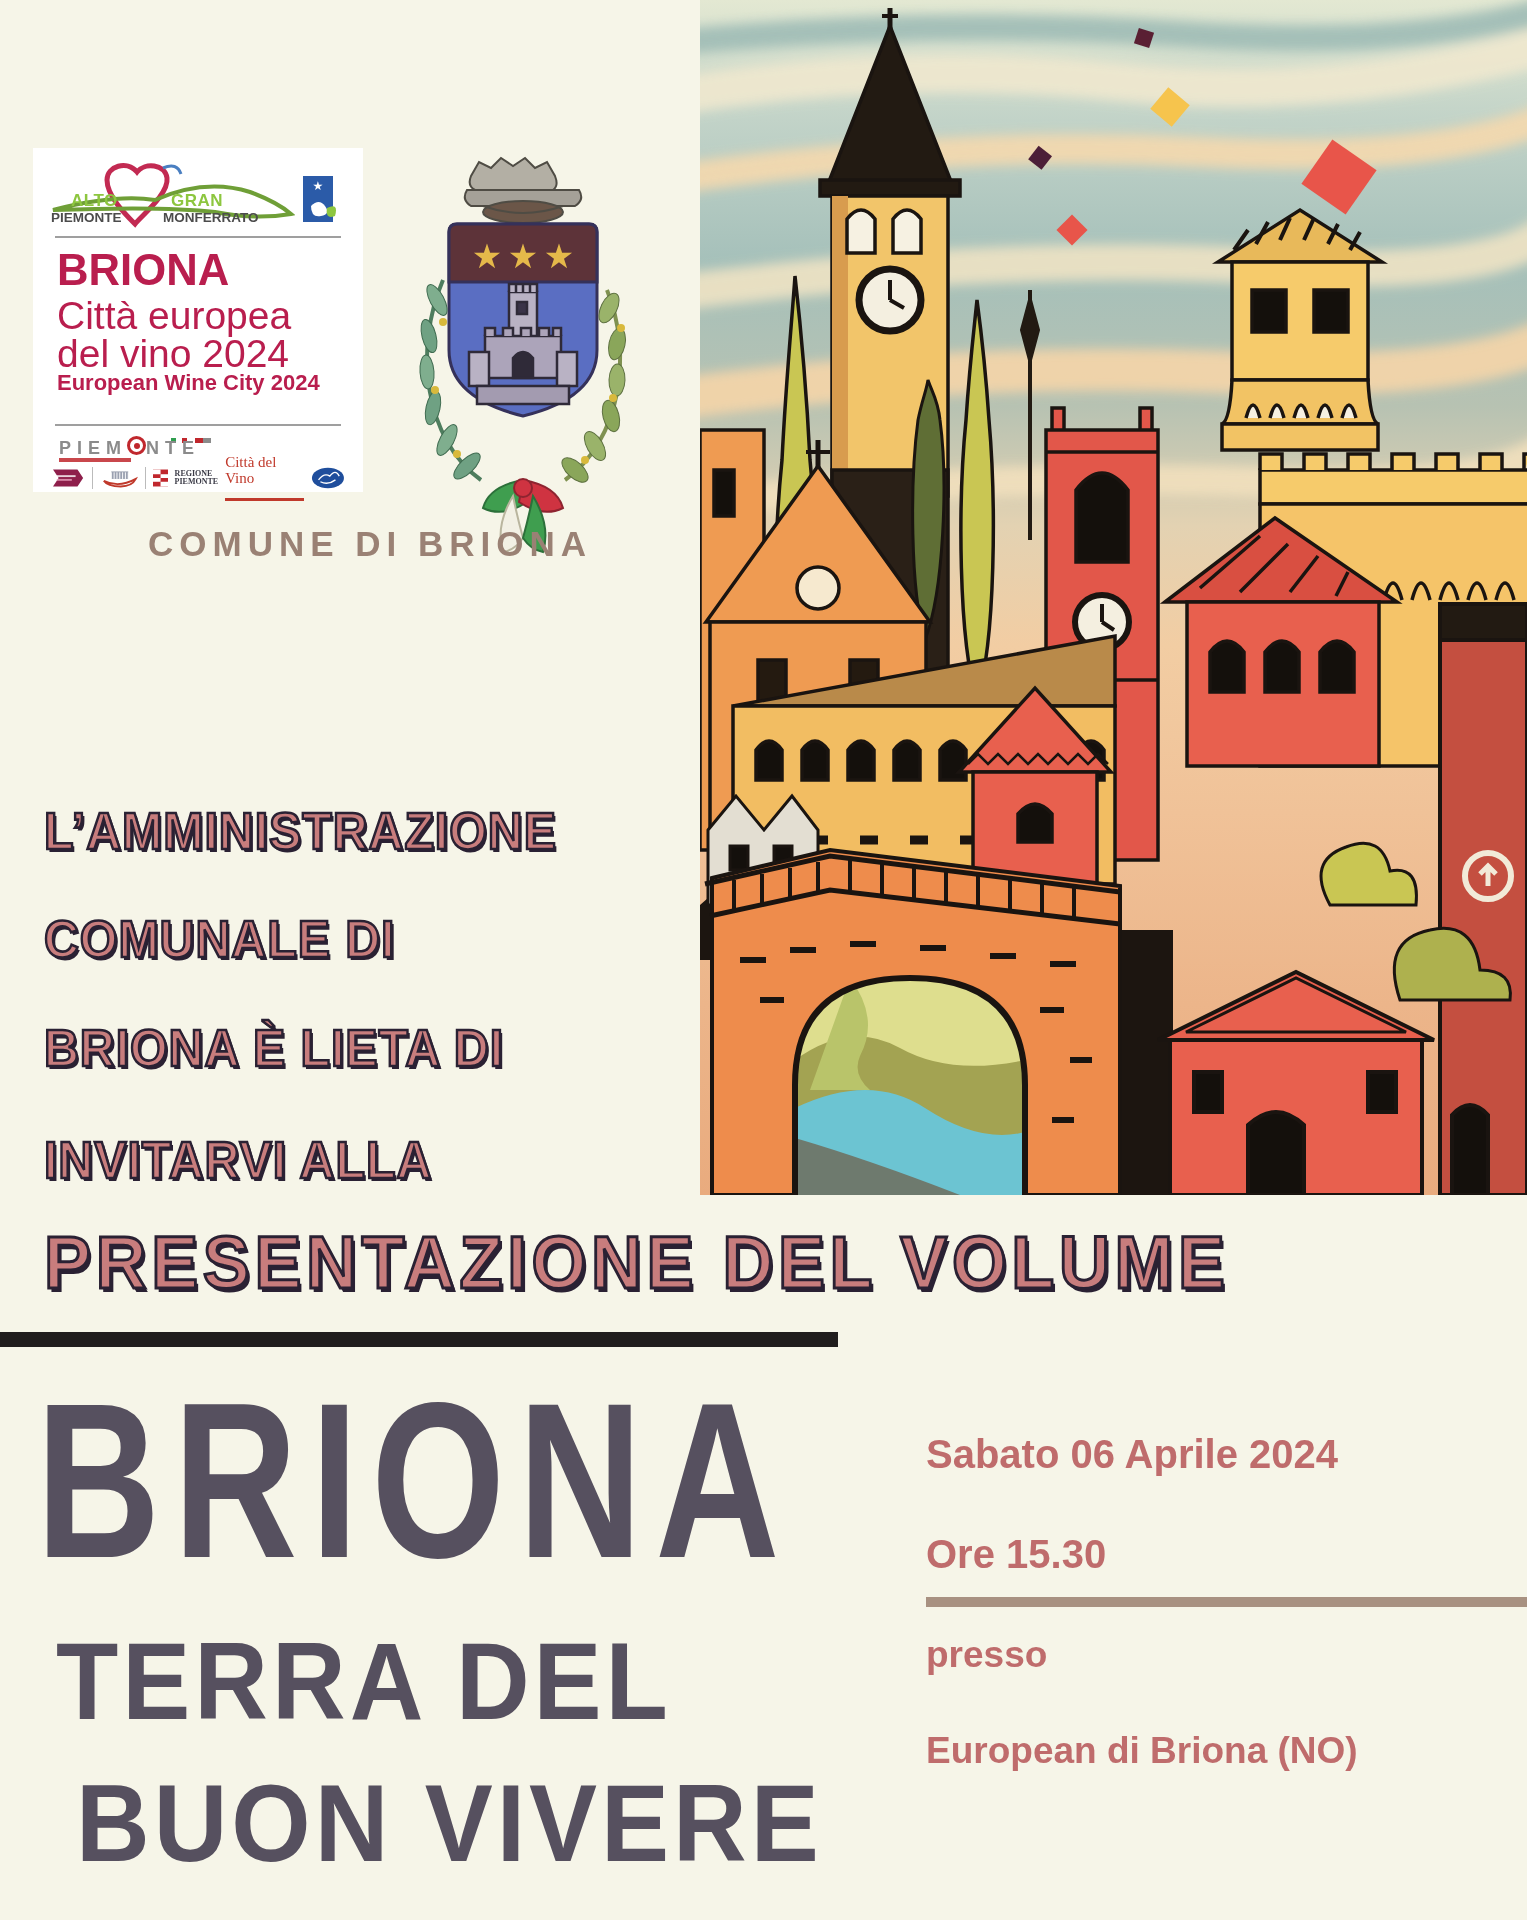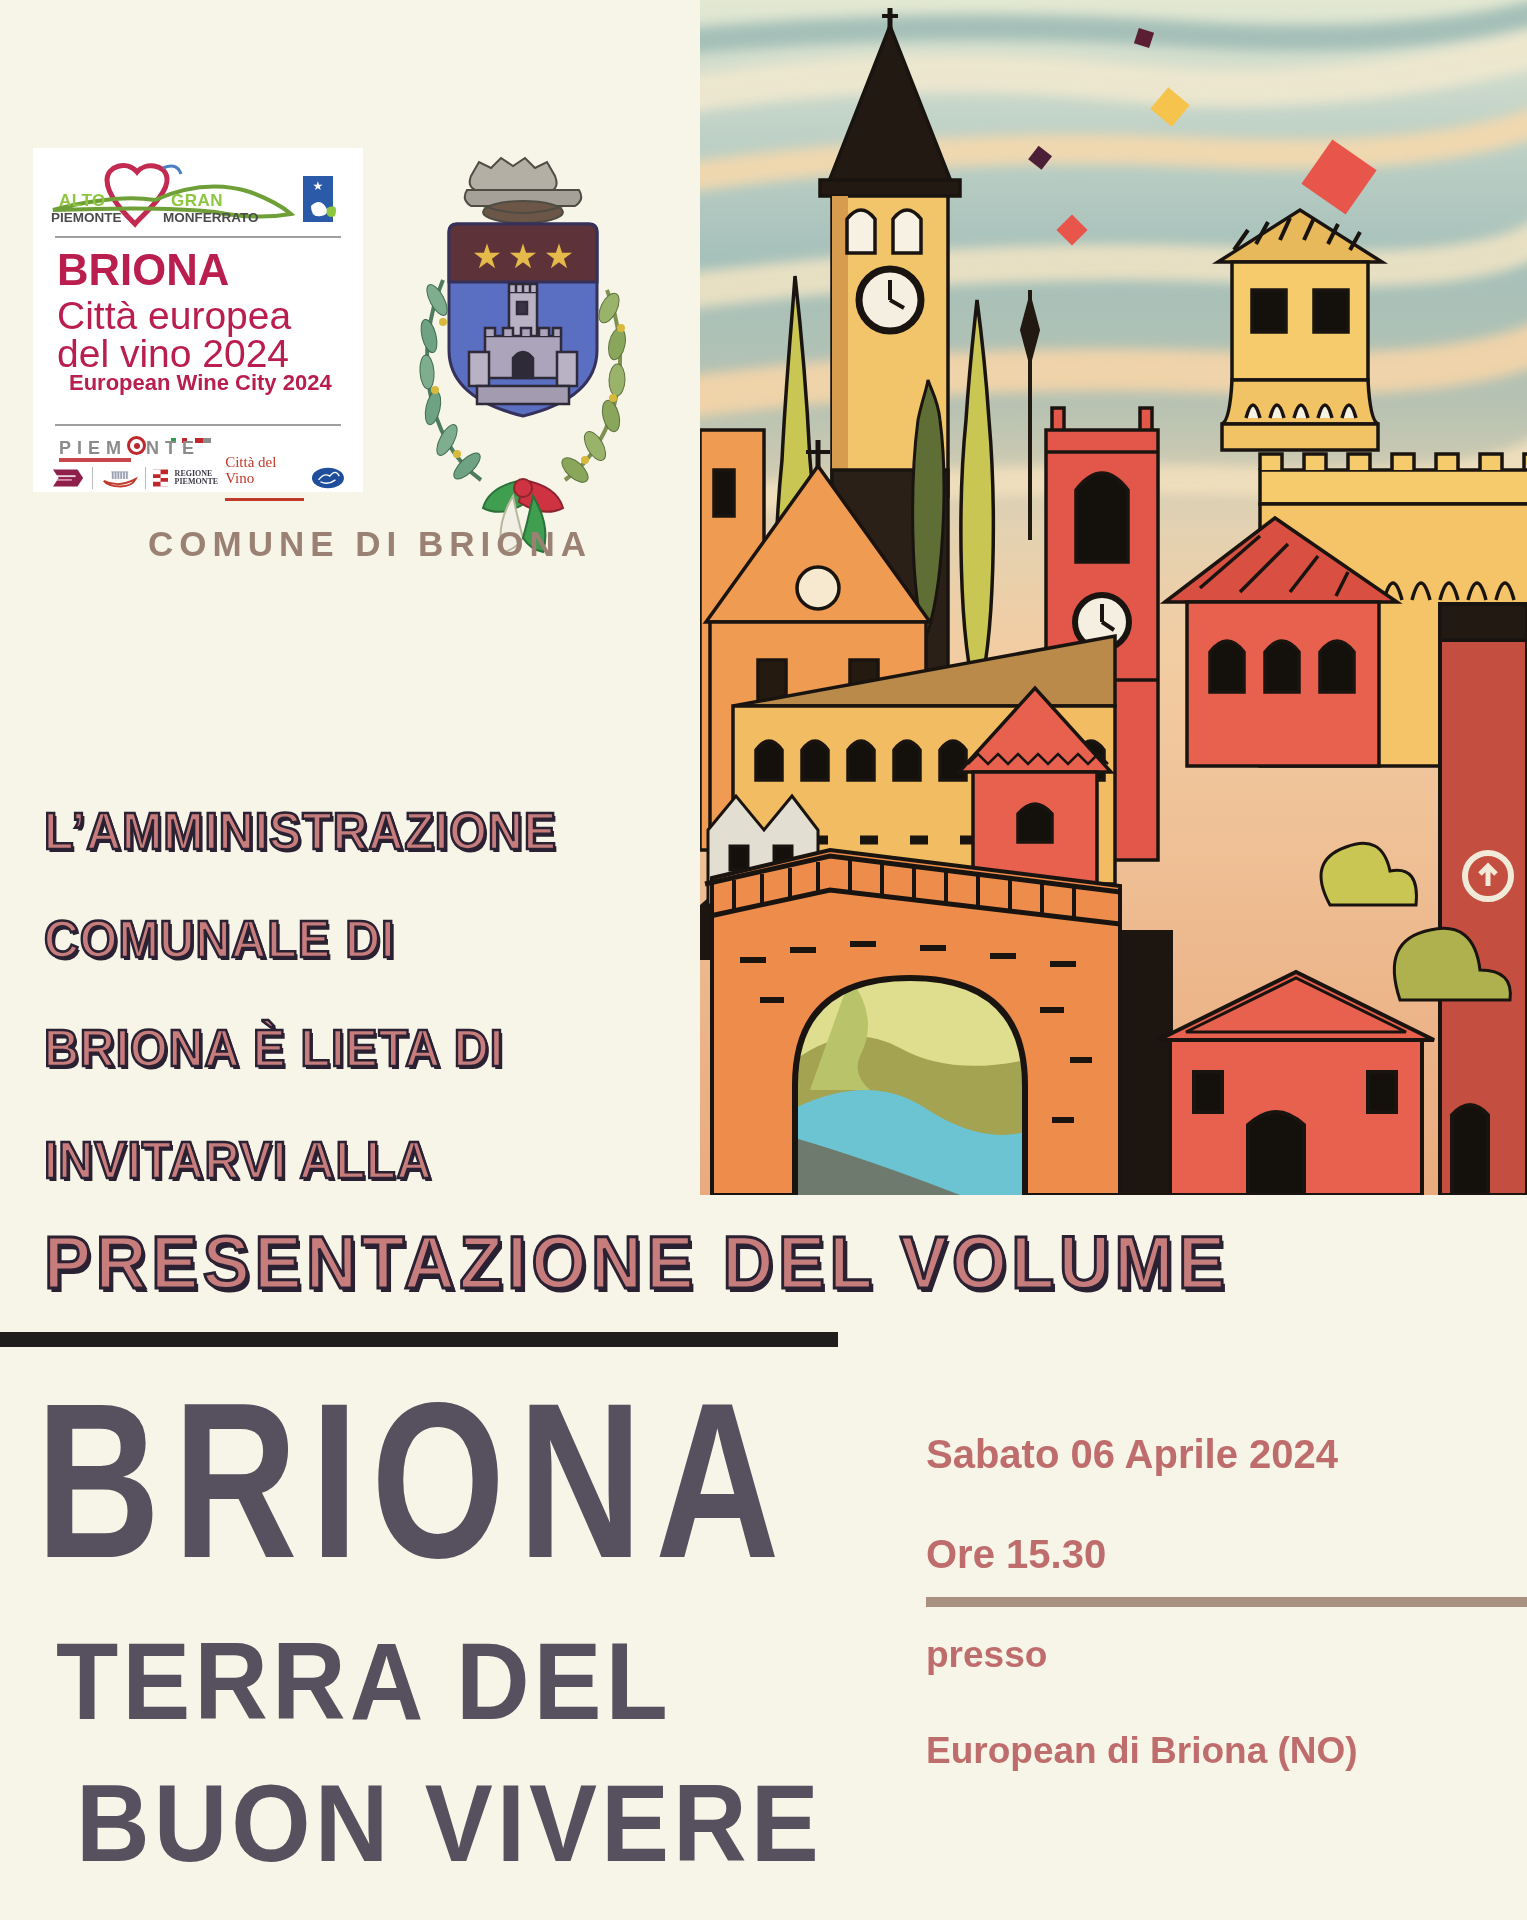--- a/index.html
+++ b/index.html
@@ -10,21 +10,21 @@
   
   .illu{position:absolute;left:700px;top:0;width:827px;height:1195px;display:block;}
 
   
   .card{position:absolute;left:33px;top:148px;width:330px;height:344px;background:#ffffff;}
   .card .tiny-green{color:#8dc63f;font-weight:bold;font-size:17px;letter-spacing:.5px;line-height:1;}
   .card .tiny-dark{color:#4c4c4c;font-weight:bold;font-size:13.5px;line-height:1.15;}
   .hr1{position:absolute;left:22px;width:286px;height:2px;background:#9f9f9f;}
   .card-title{position:absolute;left:24px;top:96px;font-size:45px;font-weight:bold;color:#b91e4e;letter-spacing:0;transform:scaleX(.97);transform-origin:0 0;}
   .card-sub{position:absolute;left:24px;color:#b91e4e;font-size:39px;font-weight:normal;letter-spacing:0;}
-  .card-sub-en{position:absolute;left:36px;top:222px;color:#b91e4e;font-size:22px;font-weight:bold;}
+  .card-sub-en{position:absolute;left:24px;top:222px;color:#b91e4e;font-size:22px;font-weight:bold;}
   .piemonte-word{position:absolute;left:26px;top:288px;color:#8b8b8b;font-weight:bold;font-size:18px;letter-spacing:6px;}
   .piemonte-word .ring{display:inline-block;width:13px;height:13px;border:3px solid #c0272d;border-radius:50%;vertical-align:-1px;position:relative;}
   .piemonte-word .ring:after{content:"";position:absolute;left:3.5px;top:3.5px;width:6px;height:6px;background:#c0272d;border-radius:50%;}
   .pie-flags{position:absolute;left:138px;top:281px;width:46px;height:5px;}
   .pie-flags span{display:inline-block;width:16px;height:5px;margin-right:4px;}
   .tagline-bar{position:absolute;left:26px;top:310px;width:72px;height:4px;background:#c0272d;opacity:.85;}
   .logo-row{position:absolute;left:20px;top:318px;width:292px;height:24px;display:flex;align-items:center;gap:7px;}
   .logo-sep{width:1px;height:22px;background:#bbb;}
   .regione-txt{font-size:8px;line-height:1.05;color:#3a3a46;font-weight:bold;font-family:"Liberation Serif",serif;}
   .cdv{font-family:"Liberation Serif",serif;color:#c0392b;font-size:15px;border-bottom:3px solid #c0392b;line-height:1.05;padding-bottom:12px;}
@@ -233,21 +233,21 @@
     <path d="M700,1000 q-20,-60 30,-70 q44,-10 50,40 q34,0 30,30 Z" fill="#aeb14e" stroke="#1a1410" stroke-width="3"></path>
   </svg>
 
   <div class="card">
 
     <svg class="abs" style="left:12px;top:6px;width:250px;height:86px;" viewBox="0 0 250 86">
       <path d="M62,26 C62,12 82,6 92,18 C100,8 120,10 122,24 C124,40 96,62 90,70 C80,60 62,42 62,26 Z" fill="none" stroke="#c22a52" stroke-width="5"></path>
       <path d="M118,14 q14,-6 18,6" fill="none" stroke="#4a7fc1" stroke-width="3"></path>
       <path d="M8,56 Q70,40 110,46 Q160,24 205,38 Q232,48 246,60 Q210,66 170,58 Q120,52 8,56 Z" fill="none" stroke="#6f9f37" stroke-width="4"></path>
     </svg>
-    <div class="abs tiny-green" style="left:26px;top:44px;text-align:right;">ALTO</div>
+    <div class="abs tiny-green" style="left:38px;top:44px;text-align:right;">ALTO</div>
     <div class="abs tiny-dark" style="left:18px;top:62px;">PIEMONTE</div>
     <div class="abs tiny-green" style="left:138px;top:44px;text-align:right;">GRAN</div>
     <div class="abs tiny-dark" style="left:130px;top:62px;">MONFERRATO</div>
 
     <svg class="abs" style="left:270px;top:28px;width:34px;height:48px;" viewBox="0 0 34 48">
       <rect x="0" y="0" width="30" height="46" fill="#2b5ba8"></rect>
       <text x="15" y="14" font-size="12" fill="#ffffff" text-anchor="middle">★</text>
       <path d="M8,30 q8,-8 14,0 q6,8 -4,10 q-10,2 -10,-10" fill="#ffffff"></path>
       <path d="M24,32 q12,-6 8,8 q-10,4 -8,-8" fill="#8dc63f"></path>
     </svg>

